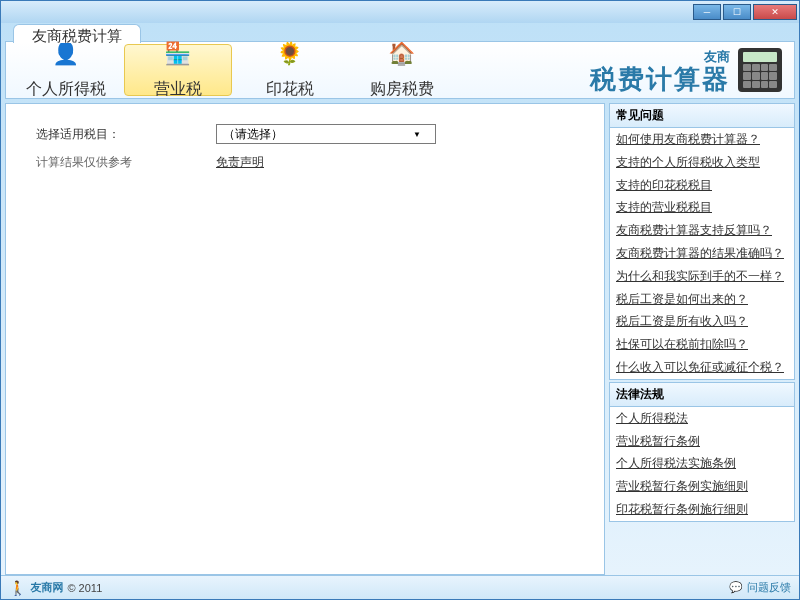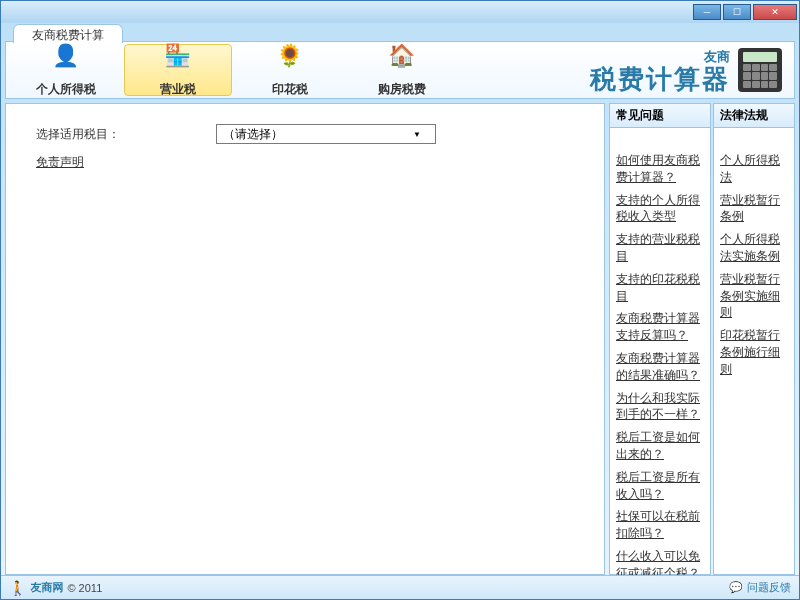--- a/index.html
+++ b/index.html
@@ -5,47 +5,47 @@
 * { margin: 0; padding: 0; box-sizing: border-box; font-family: "Microsoft YaHei", SimSun, sans-serif; }
 body { background: #fff; overflow: hidden; }
 .window { width: 800px; height: 600px; background: linear-gradient(to bottom, #bde0f7 0%, #e8f4fd 100%); display: flex; flex-direction: column; border: 1px solid #3a7ab8; }
 .titlebar { height: 22px; background: linear-gradient(to bottom, #d8ecfb, #b0d6f2); display: flex; align-items: center; justify-content: flex-end; padding: 0 2px; }
 .win-btns { display: flex; gap: 2px; }
 .win-btn { width: 28px; height: 16px; display: flex; align-items: center; justify-content: center; font-size: 9px; color: #fff; border: 1px solid #2a5a8a; cursor: pointer; }
 .win-min { background: linear-gradient(to bottom, #7ab8e8, #4a8cc8); }
 .win-max { background: linear-gradient(to bottom, #7ab8e8, #4a8cc8); }
 .win-close { background: linear-gradient(to bottom, #e87a7a, #c84a4a); width: 44px; }
 .tab-header { height: 18px; position: relative; padding-left: 12px; }
-.doc-tab { background: #fff; border: 1px solid #9ac5e6; border-bottom: none; height: 19px; padding: 2px 18px 0 18px; font-size: 12px; color: #333; border-radius: 6px 6px 0 0; display: inline-block; position: relative; top: 1px; }
+.doc-tab { background: #fff; border: 1px solid #9ac5e6; border-bottom: none; height: 19px; padding: 2px 18px 0 18px; font-size: 15px; color: #333; border-radius: 6px 6px 0 0; display: inline-block; position: relative; top: 1px; }
 .toolbar { height: 58px; background: linear-gradient(to bottom, #fff, #f0f8ff); border: 1px solid #9ac5e6; margin: 0 4px; display: flex; align-items: center; padding: 0 4px; }
 .tool-tab { width: 108px; height: 52px; display: flex; flex-direction: column; align-items: center; justify-content: center; font-size: 12px; color: #333; cursor: pointer; border-radius: 4px; margin: 0 2px; }
 .tool-tab.active { background: linear-gradient(to bottom, #fff7d0, #ffe88a); border: 1px solid #e8c850; }
 .tool-icon { width: 32px; height: 28px; display: flex; align-items: center; justify-content: center; font-size: 22px; }
-.tool-label { font-size: 12px; font-weight: bold; margin-top: 12px; }
+.tool-label { font-size: 16px; font-weight: normal; margin-top: 12px; }
 .brand-area { margin-left: auto; display: flex; align-items: center; gap: 8px; padding-right: 8px; }
 .brand-text { text-align: right; }
 .brand-sub { font-size: 13px; color: #2a7aa8; font-weight: bold; }
 .brand-main { font-size: 26px; color: #2a7aa8; font-weight: bold; letter-spacing: 2px; line-height: 1; }
 .calc-icon { width: 44px; height: 44px; background: #333; border-radius: 4px; display: flex; flex-direction: column; align-items: center; justify-content: center; }
 .calc-screen { width: 34px; height: 10px; background: #c8e8c8; border-radius: 1px; }
 .calc-keys { width: 34px; height: 24px; display: grid; grid-template-columns: repeat(4, 1fr); gap: 1px; margin-top: 2px; }
 .calc-key { background: #888; border-radius: 1px; }
 .content-area { flex: 1; display: flex; margin: 4px 4px 0 4px; gap: 4px; overflow: hidden; }
 .main-panel { flex: 1; background: #fff; border: 1px solid #9ac5e6; padding: 20px 30px; font-size: 12px; }
 .form-row { display: flex; align-items: center; margin-bottom: 10px; }
 .form-label { width: 180px; text-align: left; color: #333; padding-right: 6px; }
 .dropdown { width: 220px; height: 20px; border: 1px solid #7a7a7a; background: #fff; display: flex; align-items: center; justify-content: space-between; padding: 0 11px 0 6px; font-size: 12px; cursor: pointer; }
 .dropdown-arrow { width: 14px; height: 14px; display: flex; align-items: center; justify-content: center; font-size: 8px; }
 .note-row { display: flex; align-items: center; margin-top: 4px; }
 .note-row .form-label { color: #666; }
 .link { color: #333; text-decoration: underline; cursor: pointer; }
-.side-panel { width: 186px; display: flex; flex-direction: row; gap: 2px; overflow-y: auto; }
+.side-panel { width: 186px; display: flex; flex-direction: column; gap: 2px; overflow-y: auto; }
 .side-section { border: 1px solid #9ac5e6; background: #fff; }
 .side-header { background: linear-gradient(to bottom, #f0f8ff, #d8ecfb); font-size: 12px; font-weight: bold; padding: 3px 6px; border-bottom: 1px solid #9ac5e6; }
-.side-list { padding: 21px 6px; }
+.side-list { padding: 0 6px; }
 .side-list a { display: block; font-size: 12px; color: #333; text-decoration: underline; padding: 3px 0; cursor: pointer; line-height: 1.4; }
 .statusbar { height: 24px; background: linear-gradient(to bottom, #e8f4fd, #d0e8f8); border-top: 1px solid #9ac5e6; display: flex; align-items: center; padding: 0 8px; font-size: 11px; color: #444; }
 .status-logo { display: flex; align-items: center; gap: 4px; }
 .status-person { font-size: 14px; }
 .feedback { margin-left: auto; display: flex; align-items: center; gap: 4px; color: #2a7aa8; cursor: pointer; }
 </style>
 </head>
 <body>
 
 <div class="window">
@@ -106,32 +106,33 @@
   <div class="content-area">
     <div class="main-panel">
       <div class="form-row">
         <div class="form-label">选择适用税目：</div>
         <div class="dropdown">
           <span>（请选择）</span>
           <span class="dropdown-arrow">▼</span>
         </div>
       </div>
       <div class="note-row">
+        <div class="form-label">计算结果仅供参考</div>
         <a class="link">免责声明</a>
       </div>
     </div>
 
     <div class="side-panel">
       <div class="side-section">
         <div class="side-header">常见问题</div>
         <div class="side-list" id="faq-list">
             <a>如何使用友商税费计算器？</a>
             <a>支持的个人所得税收入类型</a>
+            <a>支持的印花税税目</a>
             <a>支持的营业税税目</a>
-            <a>支持的印花税税目</a>
             <a>友商税费计算器支持反算吗？</a>
             <a>友商税费计算器的结果准确吗？</a>
             <a>为什么和我实际到手的不一样？</a>
             <a>税后工资是如何出来的？</a>
             <a>税后工资是所有收入吗？</a>
             <a>社保可以在税前扣除吗？</a>
             <a>什么收入可以免征或减征个税？</a>
           </div>
       </div>
       <div class="side-section">

